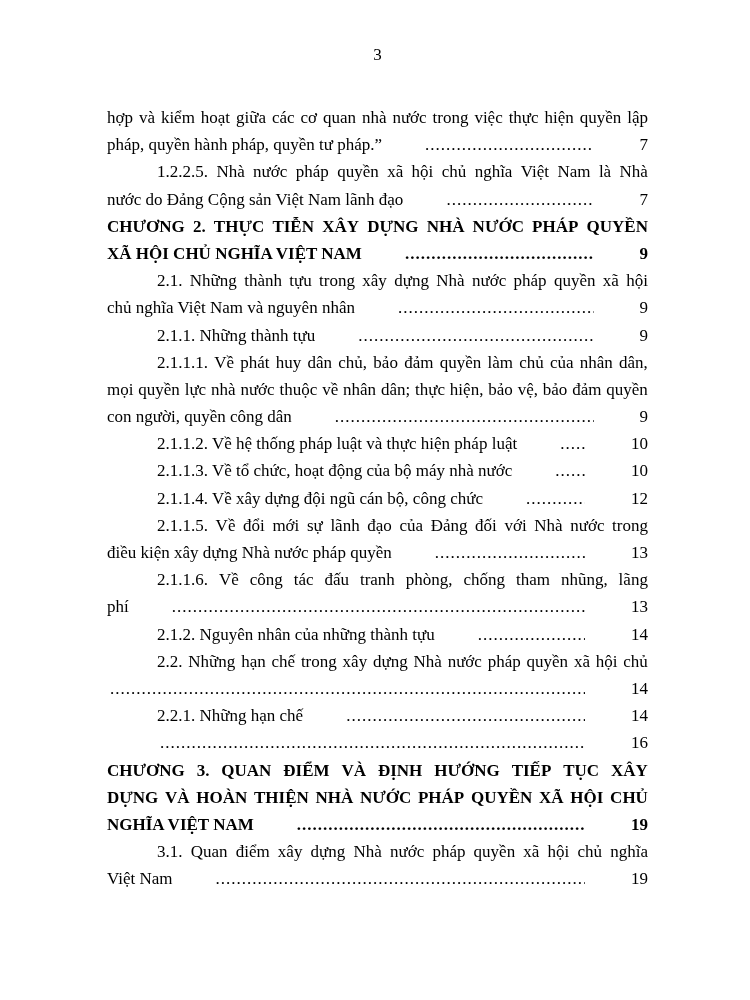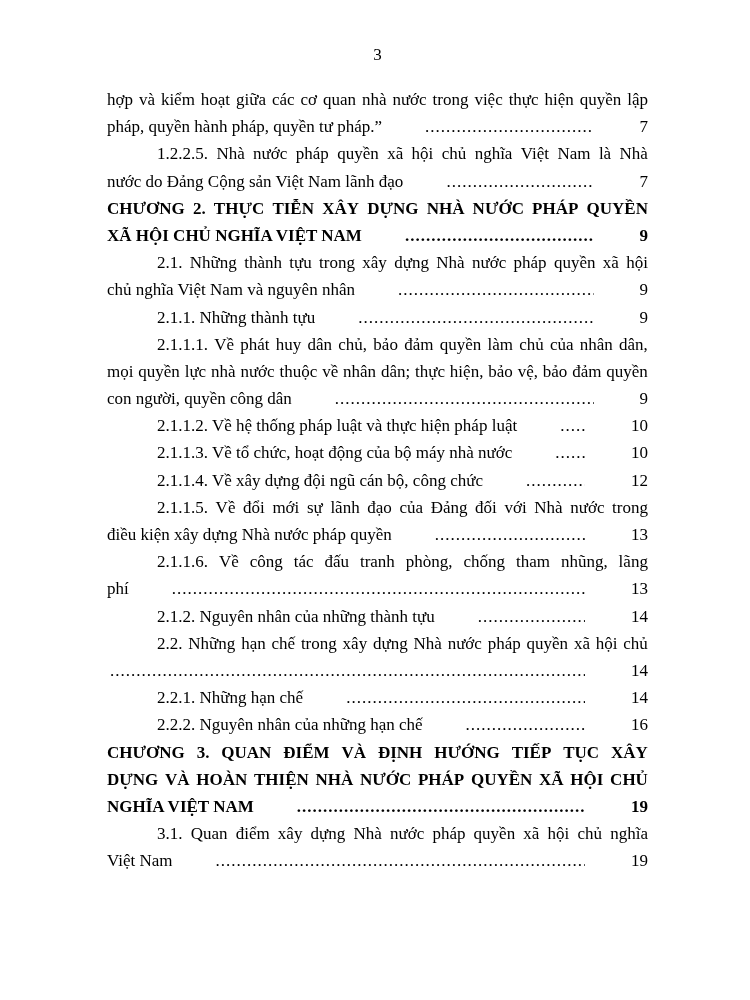--- a/index.html
+++ b/index.html
@@ -13,21 +13,21 @@
     padding: 41px 102px 0 107px;
     font-family: "Liberation Serif", "DejaVu Serif", serif;
     font-size: 17px;
     overflow: hidden;
   }
   .page-num {
     text-align: center;
     line-height: 27px;
     height: 27px;
   }
-  .toc { margin-top: 18px; }
+  .toc { margin-top: 36px; }
   .line {
     line-height: 27.2px;
     height: 27.2px;
     overflow: hidden;
   }
   .line.indent { padding-left: 50px; }
   .line.bold { font-weight: bold; }
   
   .line.stretch {
     display: flex;
@@ -262,21 +262,20 @@
       <div class="line row">
         <span class="dots">........................................................................................................................................................................................................</span>
         <span class="pg">14</span>
       </div>
       <div class="line indent row">
         <span class="txt">2.2.1. Những hạn chế</span>
         <span class="dots">........................................................................................................................................................................................................</span>
         <span class="pg">14</span>
       </div>
       <div class="line indent row">
-        <span class="txt">2.2.2. Nguyên nhân của những hạn chế</span>
         <span class="dots">........................................................................................................................................................................................................</span>
         <span class="pg">16</span>
       </div>
       <div class="line bold stretch">
         <span>CHƯƠNG</span>
         <span>3.</span>
         <span>QUAN</span>
         <span>ĐIỂM</span>
         <span>VÀ</span>
         <span>ĐỊNH</span>

